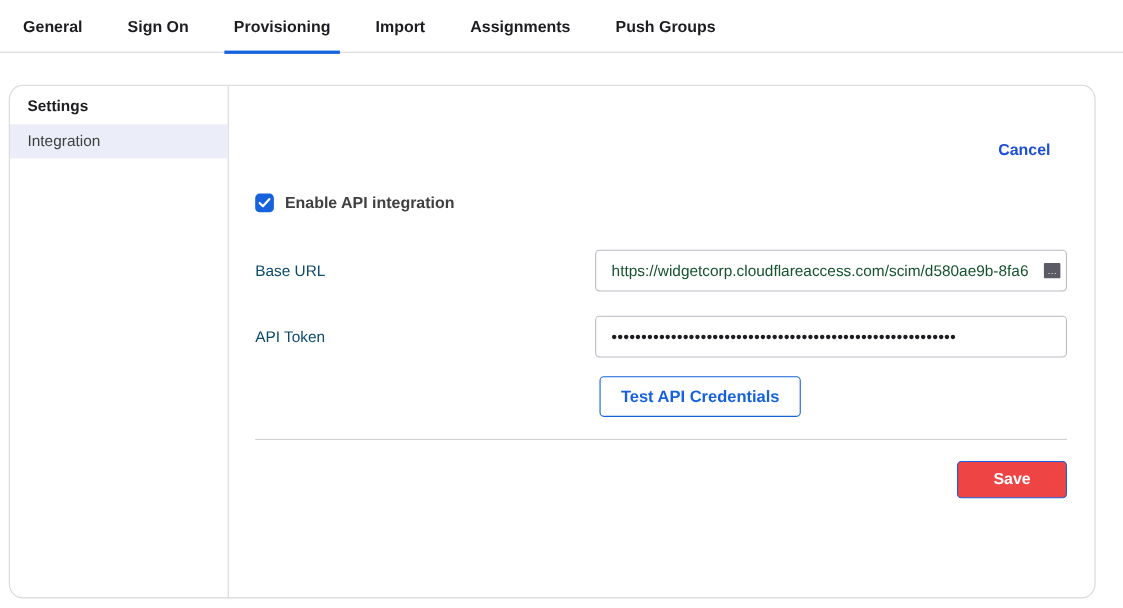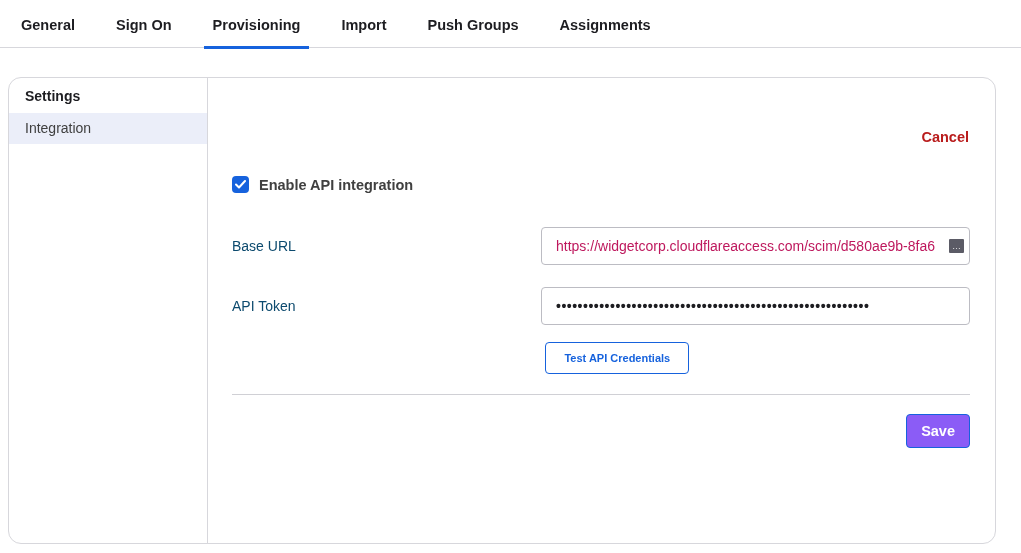--- a/index.html
+++ b/index.html
@@ -75,23 +75,23 @@
   }
   .cancel-row {
     display: flex;
     justify-content: flex-end;
     margin-top: 27px;
     margin-bottom: 0;
   }
   .cancel-link {
     font-size: 14.5px;
     font-weight: 700;
-    color: #b91c1c;
-    cursor: pointer;
-    margin-right: 1px;
+    color: #1d4ed8;
+    cursor: pointer;
+    margin-right: 15px;
     text-decoration: none;
   }
   .checkbox-row {
     display: flex;
     align-items: center;
     margin-top: 31px;
   }
   .checkbox {
     width: 17px; height: 17px;
     background: #1662dd;
@@ -131,21 +131,21 @@
     position: relative;
     flex: 1;
   }
   .text-input {
     width: 100%;
     height: 38px;
     border: 1px solid #bcbcc3;
     border-radius: 4px;
     padding: 0 14px;
     font-size: 14px;
-    color: #be185d;
+    color: #14532d;
     font-family: "Liberation Sans", sans-serif;
     outline: none;
     background: #fff;
     overflow: hidden;
     text-overflow: clip;
     white-space: nowrap;
   }
   .token-input { letter-spacing: 0.5px; font-weight: 700; color: #1d1d21; }
   .overflow-marker {
     position: absolute;
@@ -161,59 +161,59 @@
     pointer-events: none;
   }
   .btn-row { margin-top: 17px; }
   .btn-row .spacer { display: inline-block; width: 309px; }
   .test-btn {
     display: inline-block;
     background: #ffffff;
     border: 1px solid #1662dd;
     border-radius: 4px;
     color: #1662dd;
-    font-size: 11px;
+    font-size: 15px;
     font-weight: 700;
     padding: 9px 18px;
     cursor: pointer;
     font-family: "Liberation Sans", sans-serif;
   }
   .divider {
     margin-top: 20px;
     border: none;
     border-top: 1px solid #d0d0d5;
     height: 0;
   }
   .save-row {
     display: flex;
     justify-content: flex-end;
     margin-top: 19px;
   }
   .save-btn {
-    background: #8b5cf6;
+    background: #ef4444;
     border: 1px solid #1662dd;
     border-radius: 4px;
     color: #ffffff;
     font-size: 14.5px;
     font-weight: 700;
-    padding: 8px 14px;
+    padding: 8px 32px;
     cursor: pointer;
     font-family: "Liberation Sans", sans-serif;
   }
 </style>
 </head>
 <body>
 
 <nav class="tabbar">
   <div class="tab">General</div>
   <div class="tab">Sign On</div>
   <div class="tab active">Provisioning</div>
   <div class="tab">Import</div>
+  <div class="tab">Assignments</div>
   <div class="tab">Push Groups</div>
-  <div class="tab">Assignments</div>
 </nav>
 
 <div class="panel">
 
   <aside class="sidebar">
     <div class="sidebar-header">Settings</div>
     <div class="sidebar-item selected">Integration</div>
   </aside>
 
   <section class="content">

